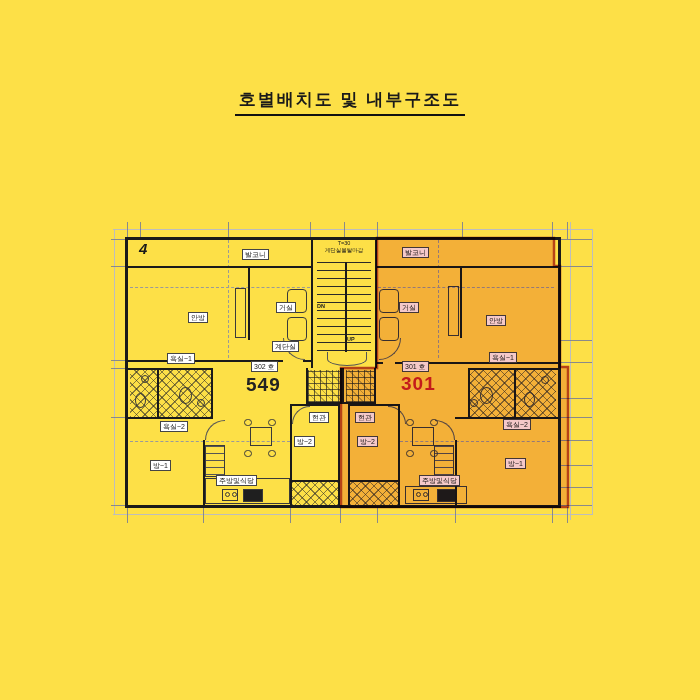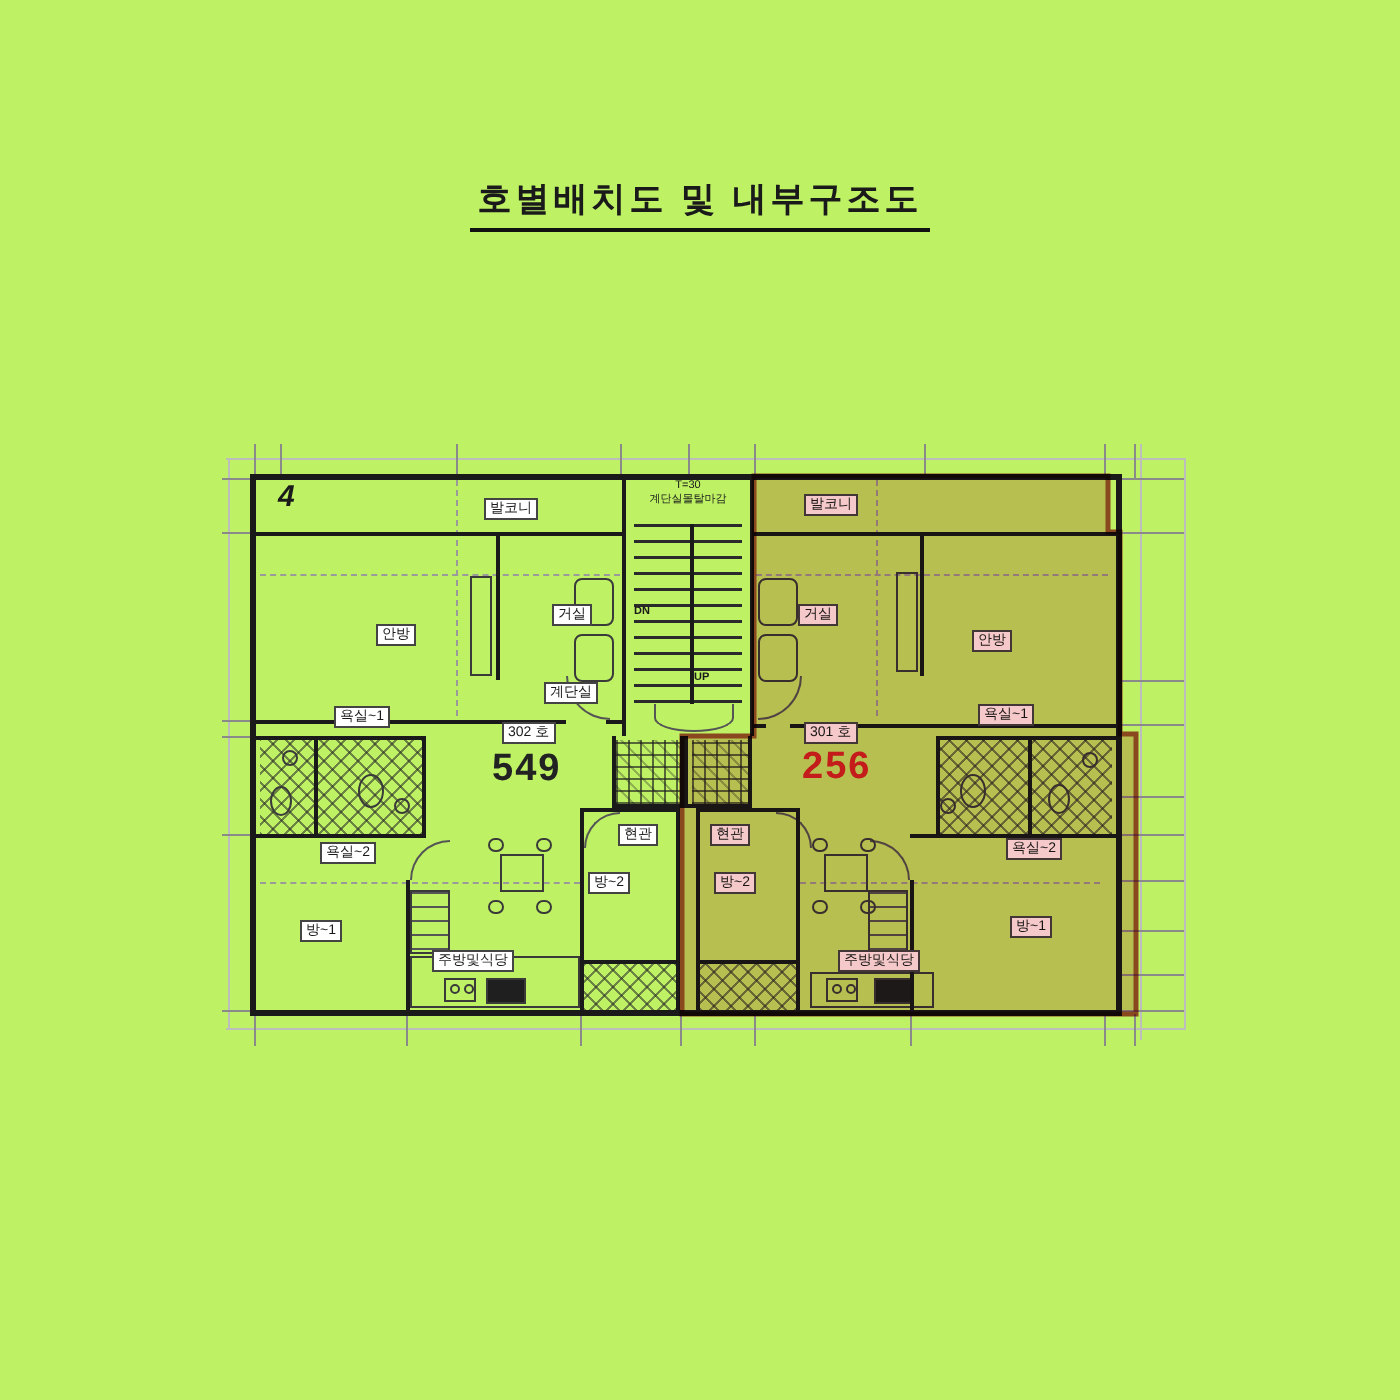--- a/index.html
+++ b/index.html
@@ -1,16 +1,16 @@
 <!DOCTYPE html>
 <html><head>
 <meta charset="utf-8">
 <style>
   html,body{margin:0;padding:0;}
-  .page{position:relative;width:700px;height:700px;background:#bef264;overflow:hidden;
+  .page{position:relative;width:700px;height:700px;background:#fde047;overflow:hidden;
         font-family:"Liberation Sans","DejaVu Sans",sans-serif;color:#1a1a1a;}
   .abs{position:absolute;}
   .title{position:absolute;left:0;top:88px;width:700px;text-align:center;}
   .title span{display:inline-block;font-size:17px;font-weight:bold;letter-spacing:2px;
         padding:0 4px 3px 4px;border-bottom:2px solid #111;}
   .wall{position:absolute;background:#1a1a1a;z-index:10;}
   .tick{position:absolute;background:#8a8a8a;z-index:2;}
   .guide{position:absolute;background:#bdbdbd;z-index:1;}
   .hatch{position:absolute;z-index:3;
         background-image:repeating-linear-gradient(45deg,rgba(40,40,40,.55) 0 1px,transparent 1px 6px),
@@ -208,21 +208,21 @@
   <div class="lbl" style="left:160px;top:421px;">욕실~2</div>
   <div class="lbl" style="left:150px;top:460px;">방~1</div>
   <div class="lbl" style="left:294px;top:436px;">방~2</div>
   <div class="lbl" style="left:309px;top:412px;">현관</div>
   <div class="lbl" style="left:216px;top:475px;">주방및식당</div>
 
   <div class="lbl" style="left:402px;top:247px;">발코니</div>
   <div class="lbl" style="left:486px;top:315px;">안방</div>
   <div class="lbl" style="left:399px;top:302px;">거실</div>
   <div class="lbl" style="left:402px;top:361px;">301 호</div>
-  <div class="unitnum red" style="left:401px;top:373px;">256</div>
+  <div class="unitnum red" style="left:401px;top:373px;">301</div>
   <div class="lbl" style="left:489px;top:352px;">욕실~1</div>
   <div class="lbl" style="left:503px;top:419px;">욕실~2</div>
   <div class="lbl" style="left:505px;top:458px;">방~1</div>
   <div class="lbl" style="left:357px;top:436px;">방~2</div>
   <div class="lbl" style="left:355px;top:412px;">현관</div>
   <div class="lbl" style="left:419px;top:475px;">주방및식당</div>
 
   <svg class="overlay" width="700" height="700">
     <polygon points="377,238 554,238 554,266 560,266 560,367 568,367 568,507 341,507 341,368 377,368" fill="rgba(236,148,148,0.5)" stroke="#b84c4c" stroke-width="2.5"></polygon>
   </svg>

